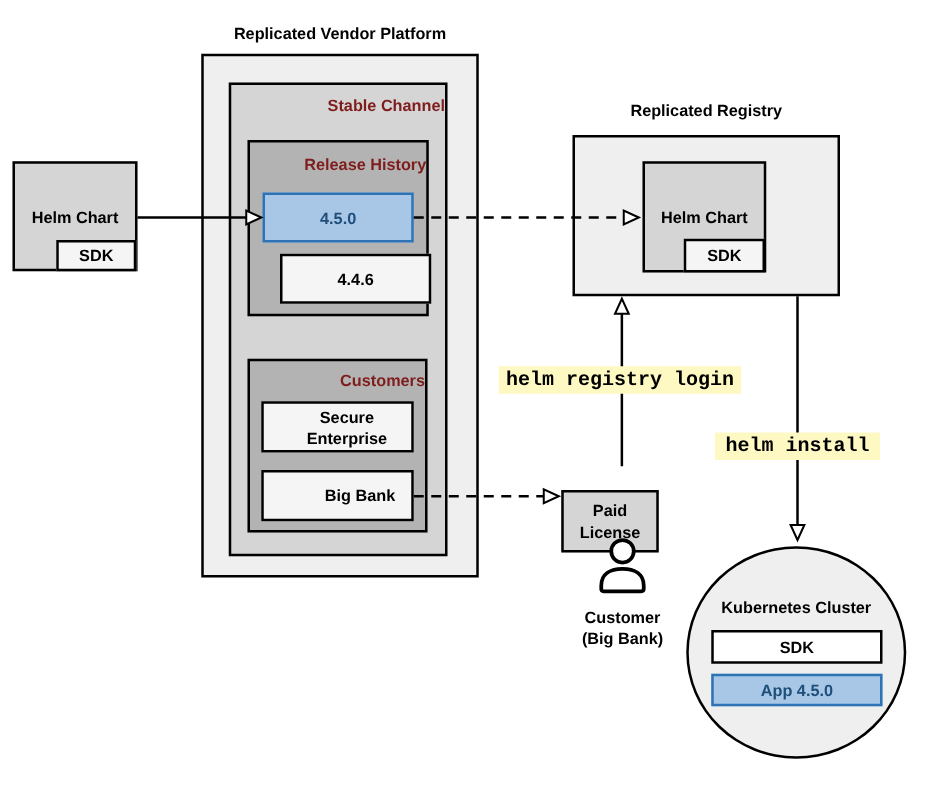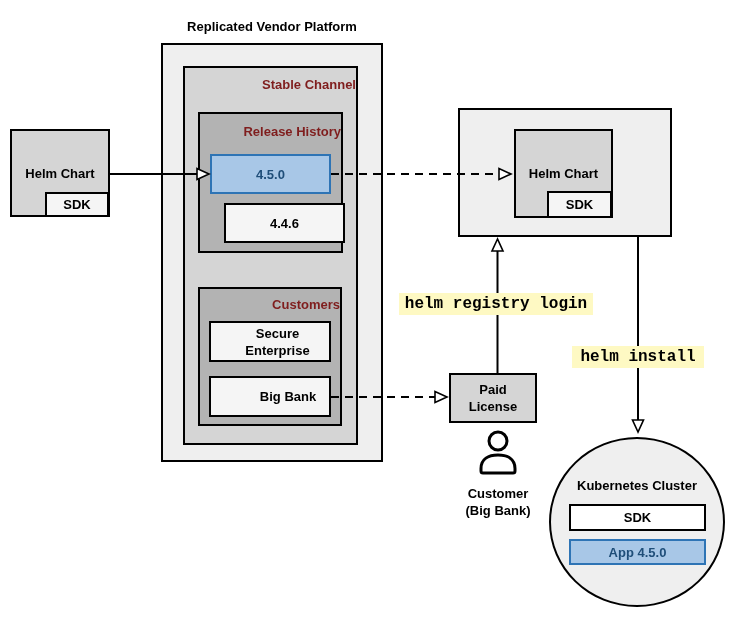--- a/index.html
+++ b/index.html
@@ -70,29 +70,30 @@
     <span>Big Bank</span>
   </div>
 
   <div class="box fill-med" style="left:10px; top:129px; width:100px; height:88px;">
     <span>Helm Chart</span>
   </div>
   <div class="box fill-item" style="left:45px; top:192px; width:64px; height:25px;">
     <span>SDK</span>
   </div>
 
+  <div class="free-label" style="left:458px; top:80px; width:214px;">Replicated Registry</div>
   <div class="box container fill-light" style="left:458px; top:108px; width:214px; height:129px;"></div>
   <div class="box fill-med" style="left:514px; top:129px; width:99px; height:89px;">
     <span>Helm Chart</span>
   </div>
   <div class="box fill-item" style="left:547px; top:191px; width:65px; height:27px;">
     <span>SDK</span>
   </div>
 
-  <div class="box fill-med" style="left:449px; top:373px; width:88px; height:50px;">
+  <div class="box fill-med" style="left:449px; top:392px; width:78px; height:50px;">
     <span class="inner-constrain" style="width:58px;">Paid License</span>
   </div>
 
   <svg class="person-icon" width="42" height="50" viewBox="0 0 42 50">
     <circle cx="21" cy="15" r="9" fill="#ffffff" stroke="#000000" stroke-width="3"></circle>
     <path d="M6,47 Q4,47 4,45 L4,42.5 C4,33 11.5,29 21,29 C30.5,29 38,33 38,42.5 L38,45 Q38,47 36,47 Z" fill="#ffffff" stroke="#000000" stroke-width="3" stroke-linejoin="round"></path>
   </svg>
   <div class="free-label" style="left:455px; top:485px; width:86px;">Customer (Big Bank)</div>
 
   <div class="box container fill-light" style="left:549px; top:437px; width:176px; height:170px; border-radius:50%;"></div>

